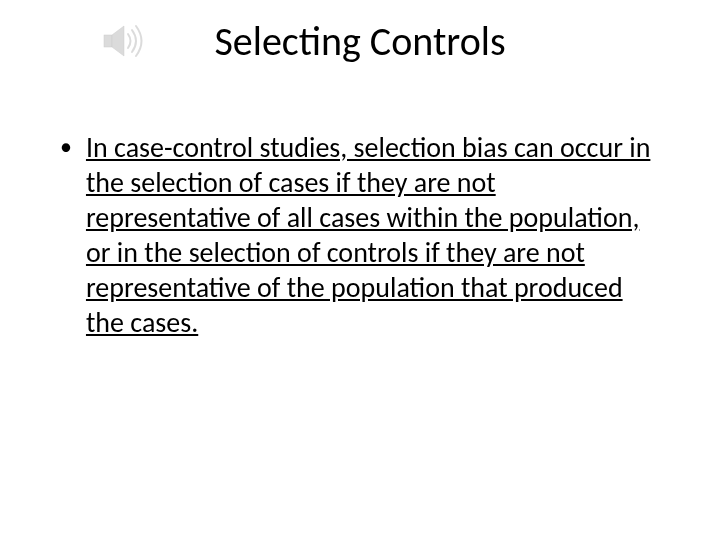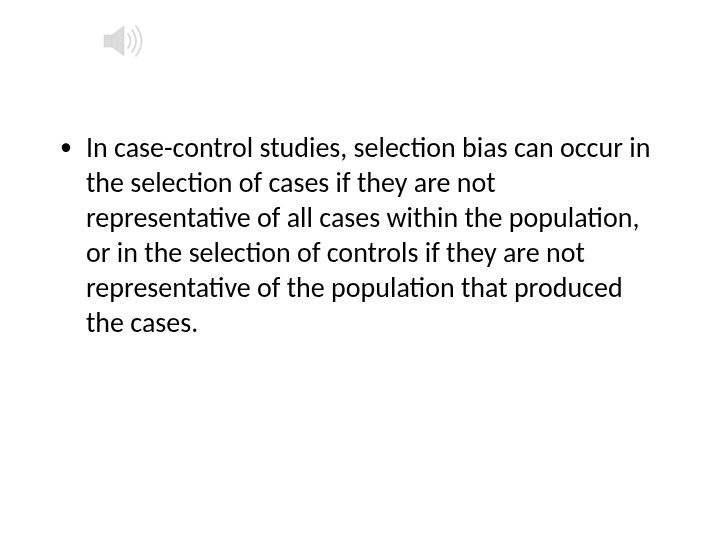--- a/index.html
+++ b/index.html
@@ -41,20 +41,21 @@
     line-height: 1.25;
   }
   .bullet-marker {
     flex: 0 0 auto;
     margin-right: 14px;
     margin-top: 2px;
     font-size: 24px;
   }
   .bullet-text {
     flex: 1 1 auto;
+    text-decoration: underline;
   }
   .speaker-icon {
     position: absolute;
     top: 20px;
     left: 100px;
     width: 50px;
     height: 42px;
   }
   .speaker-icon svg {
     width: 100%;
@@ -74,20 +75,21 @@
         <polygon points="12,15 24,6 24,36 12,27"></polygon>
       </g>
       <g fill="none" stroke="#bfbfbf" stroke-width="2" stroke-linecap="round">
         <path d="M28,14 Q33,21 28,28"></path>
         <path d="M32,10 Q40,21 32,32"></path>
         <path d="M36,6 Q47,21 36,36"></path>
       </g>
     </svg>
   </div>
 
+  <div class="title">Selecting Controls</div>
 
   <div class="body-content">
     <div class="bullet">
       <span class="bullet-marker">•</span>
       <span class="bullet-text">In case-control studies, selection bias can occur in the selection of cases if they are not representative of all cases within the population, or in the selection of controls if they are not representative of the population that produced the cases.</span>
     </div>
   </div>
 
 </div>
 

